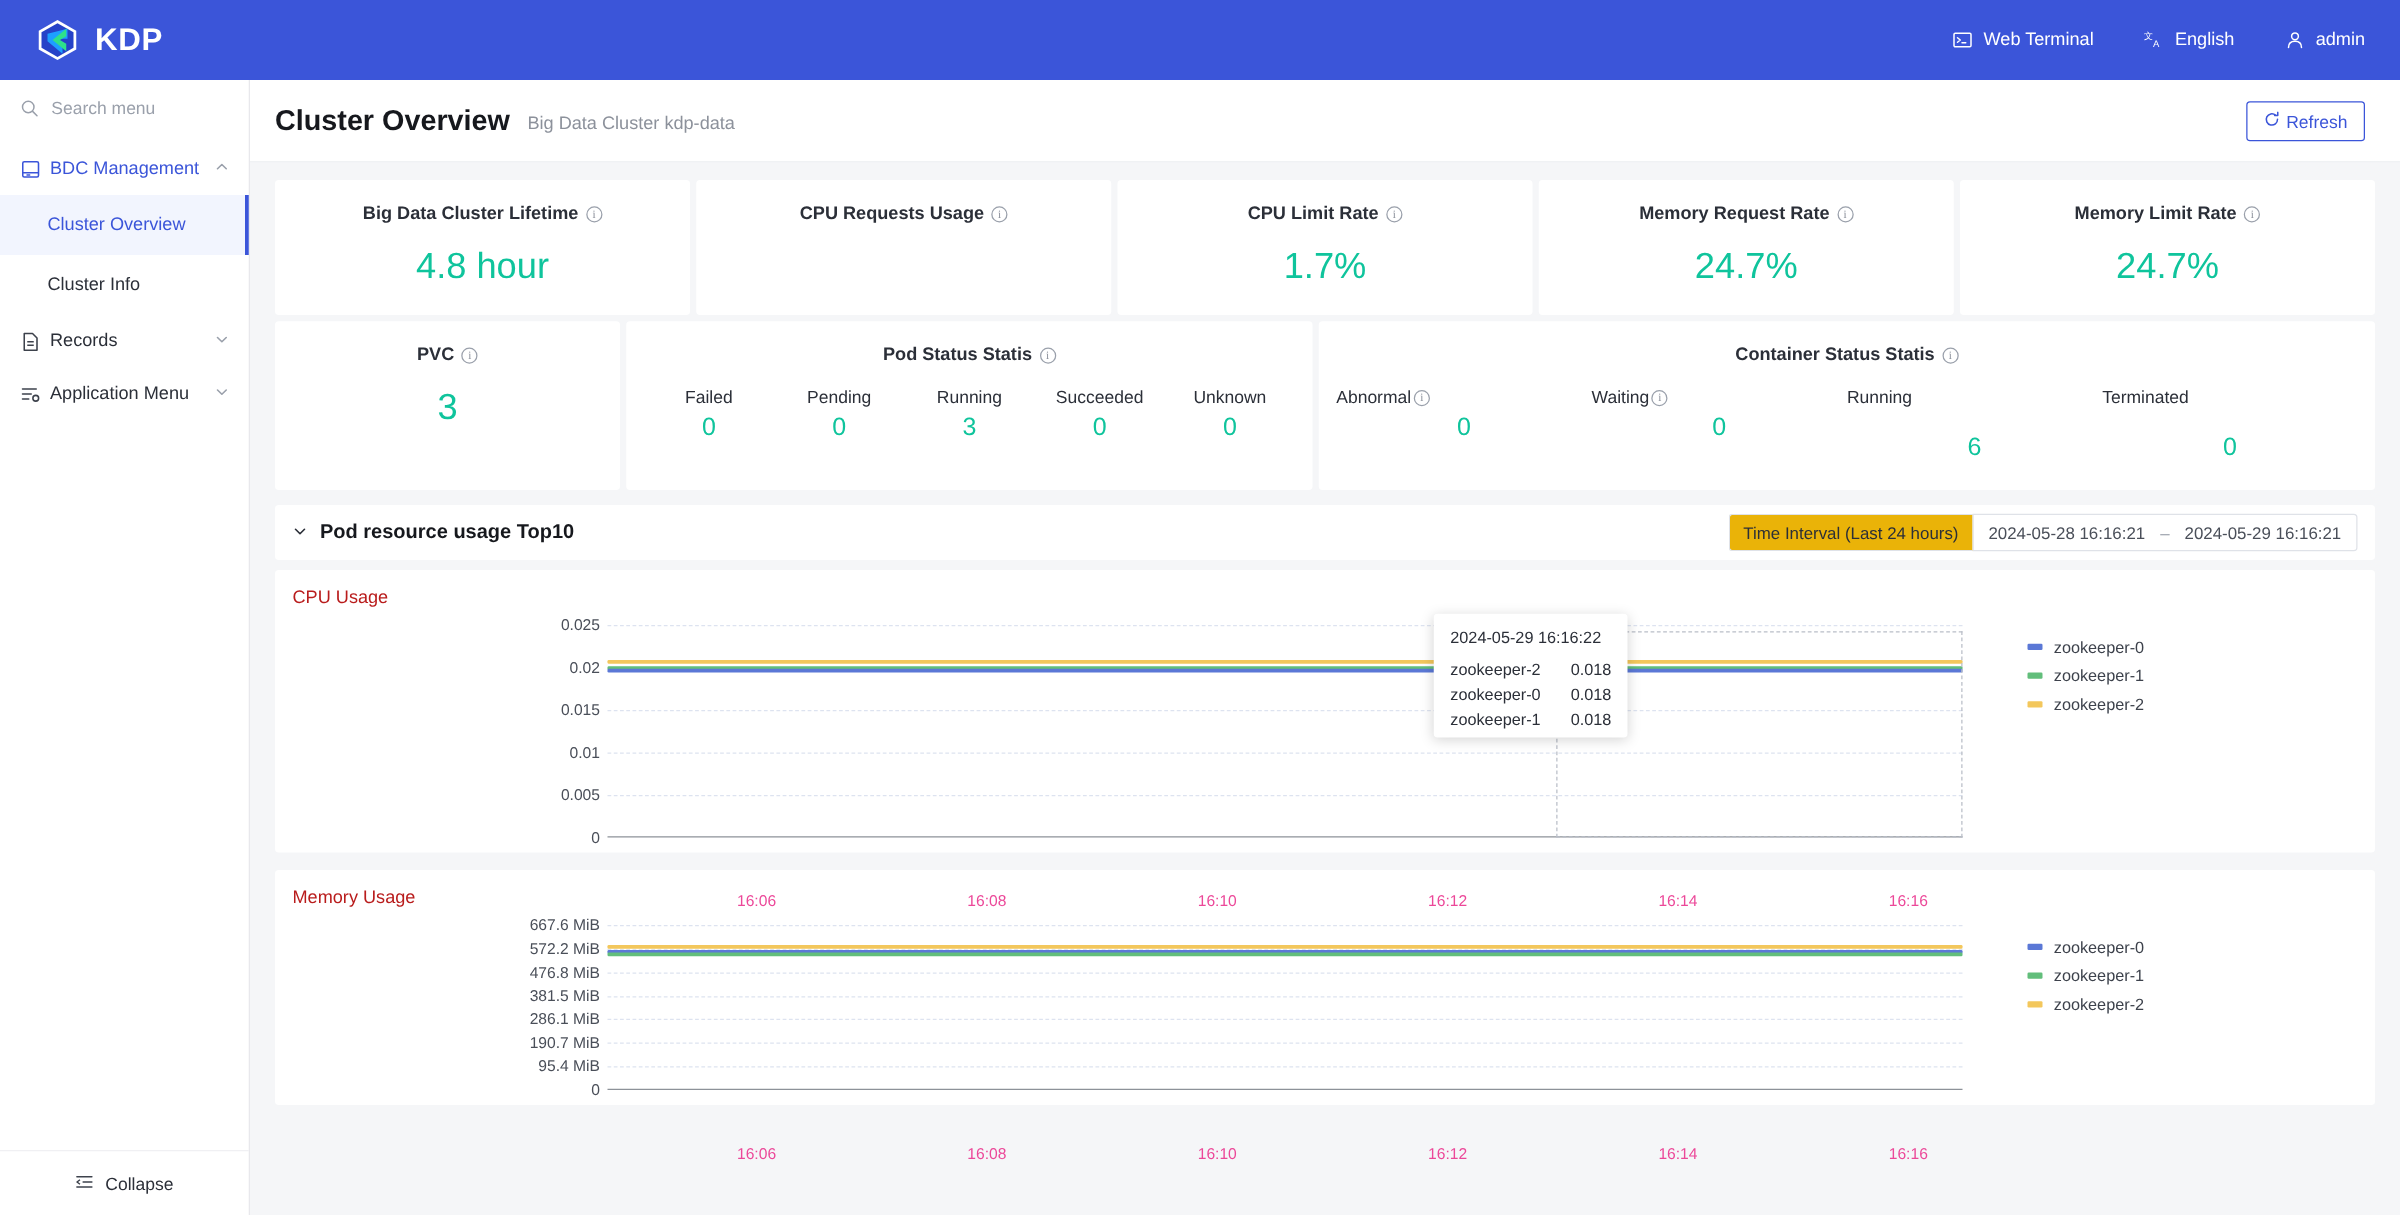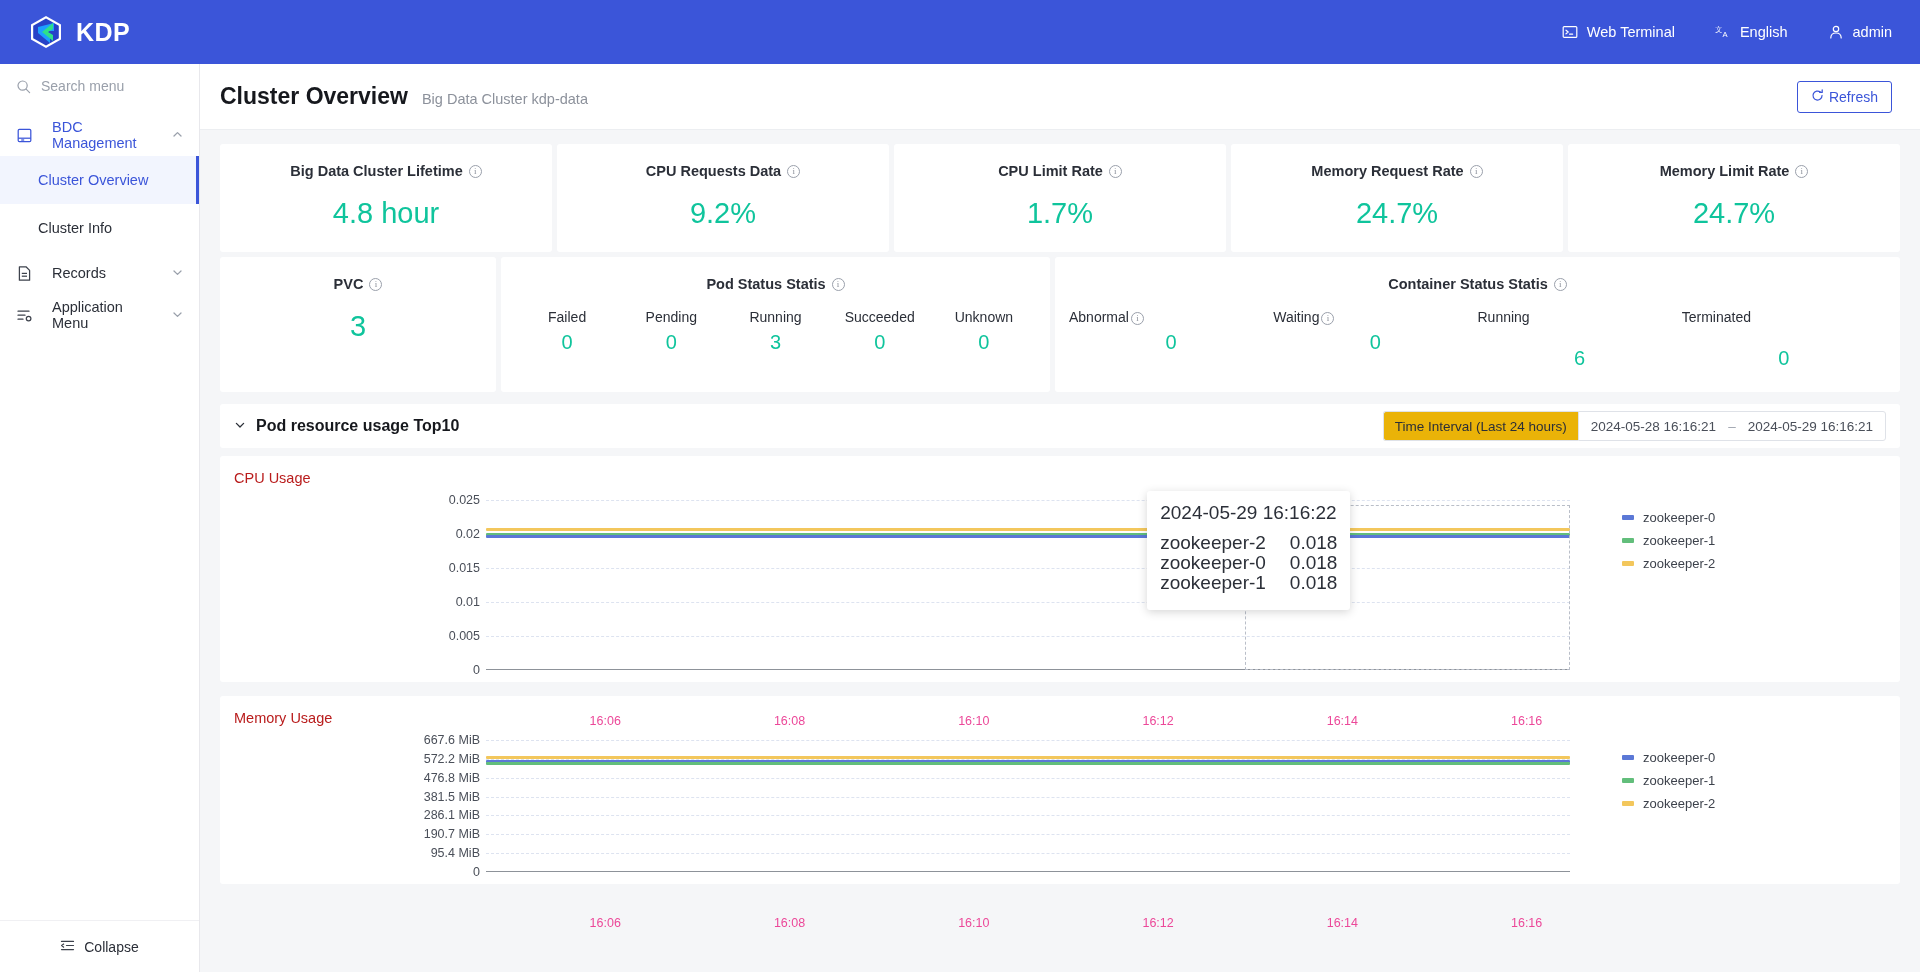--- a/index.html
+++ b/index.html
@@ -31,21 +31,21 @@
     background: #fff; border-right: 1px solid #e8e8ec;
     display: flex; flex-direction: column;
   }
   .search-row {
     height: 44px; display: flex; align-items: center; gap: 10px;
     padding: 0 16px; color: #9aa0ab; font-size: 14px; cursor: text;
   }
   .search-row .s-ico { width: 15px; height: 15px; position: relative; flex: none; }
   .menu { flex: 1; padding-top: 6px; }
   .menu-group {
-    height: 42px; display: flex; align-items: center; padding: 0 16px; gap: 19px;
+    height: 42px; display: flex; align-items: center; padding: 0 16px; gap: 7px;
     font-size: 14.5px; color: #2b2f38; cursor: pointer;
   }
   .menu-group.active-parent { color: #3B55D9; }
   .menu-group .mg-ico { width: 17px; height: 17px; flex: none; position: relative; }
   .menu-group .chev { margin-left: auto; color: #9aa0ab; font-size: 11px; }
   .menu-sub {
     height: 48px; display: flex; align-items: center; padding-left: 38px;
     font-size: 14.5px; color: #2b2f38; cursor: pointer; position: relative;
   }
   .menu-sub.selected { background: #f2f5fe; color: #3B55D9; }
@@ -143,21 +143,21 @@
     position: absolute; border: 1px dashed #b9bec8; pointer-events: none;
   }
   .legend { position: absolute; right: 28px; top: 6px; width: 250px; }
   .legend-item { display: flex; align-items: center; gap: 9px; height: 23px; font-size: 13px; color: #3d424c; cursor: pointer; }
   .lg-swatch { width: 12px; height: 5px; border-radius: 1px; flex: none; }
 
   
   .tooltip {
     position: absolute; background: #fff; border-radius: 3px;
     box-shadow: 0 2px 10px rgba(0,0,0,.17);
-    padding: 11px 13px 17px 13px; font-size: 19px; color: #2b2f38; z-index: 20;
+    padding: 11px 13px 4px 13px; font-size: 13px; color: #2b2f38; z-index: 20;
     min-width: 132px;
   }
   .tt-time { margin-bottom: 9px; white-space: nowrap; }
   .tt-row { display: flex; justify-content: space-between; gap: 24px; line-height: 20px; white-space: nowrap; }
 </style>
 </head>
 <body>
 
 <div class="app">
 
@@ -316,24 +316,23 @@
         <div class="card">
           <div class="card-title">
             <span>Big Data Cluster Lifetime</span>
             <span class="info-ico">i</span>
           </div>
           <div class="card-value">4.8 hour</div>
         </div>
 
         <div class="card">
           <div class="card-title">
-            <span>CPU Requests Data</span>
-            <span class="info-ico">i</span>
-          </div>
-          <div class="card-value">9.2%</div>
+            <span>CPU Requests Usage</span>
+            <span class="info-ico">i</span>
+          </div>
         </div>
 
         <div class="card">
           <div class="card-title">
             <span>CPU Limit Rate</span>
             <span class="info-ico">i</span>
           </div>
           <div class="card-value">1.7%</div>
         </div>
 

